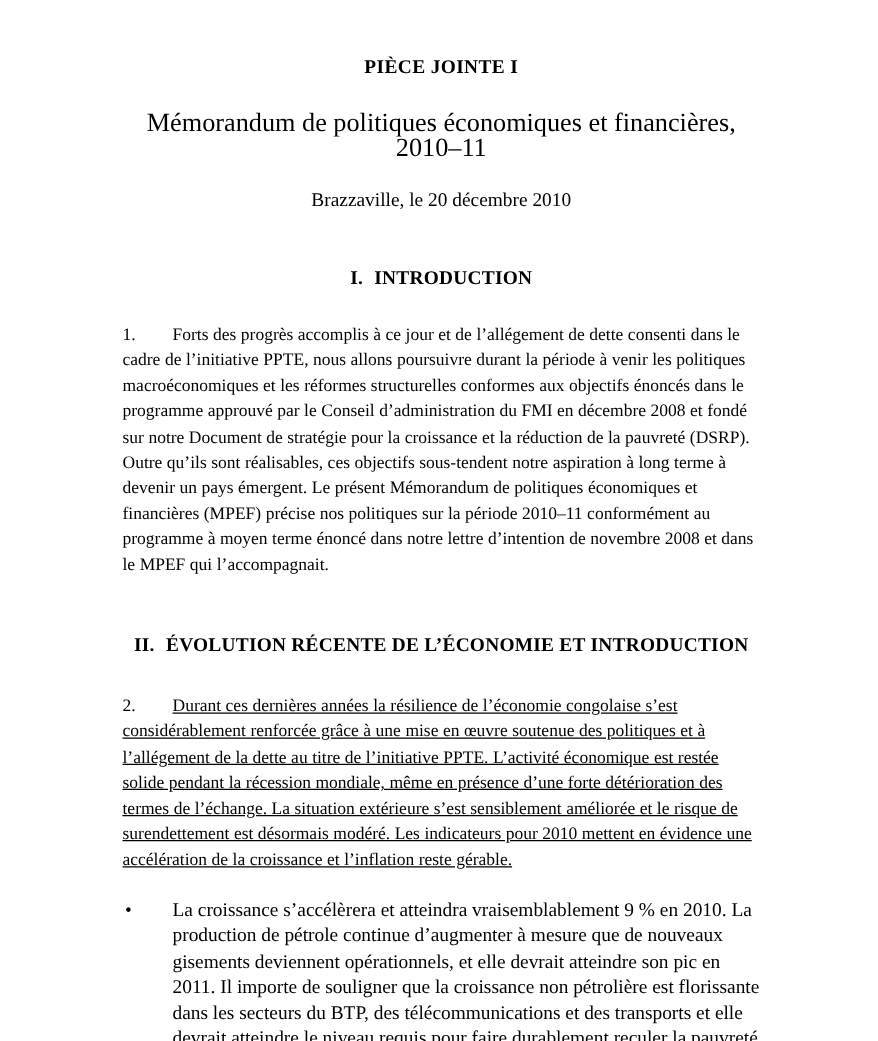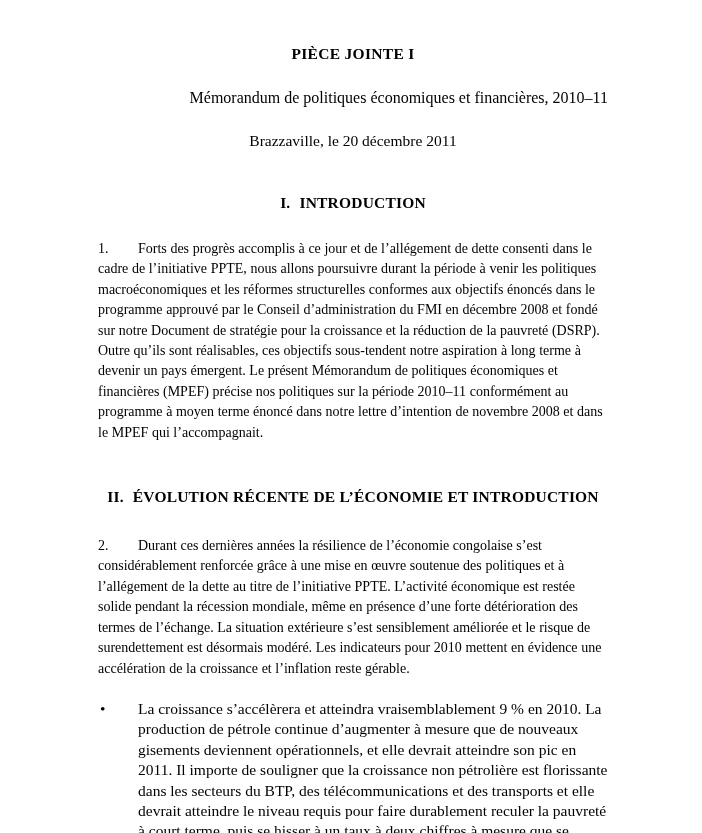--- a/index.html
+++ b/index.html
@@ -31,22 +31,22 @@
     font-weight: bold;
     font-variant: small-caps;
     font-size: 15.5px;
     letter-spacing: 0.3px;
     margin: 0;
     padding: 0;
     line-height: 20px;
   }
 
   .doc-subtitle {
-    text-align: right;
-    font-size: 16px;
+    text-align: center;
+    font-size: 21px;
     line-height: 20px;
     margin: 0;
     padding: 24px 0 0 0;
   }
 
   .doc-place-date {
     text-align: center;
     font-size: 15.5px;
     line-height: 20px;
     margin: 0;
@@ -77,21 +77,21 @@
   .para {
     font-size: 14px;
     line-height: 20.4px;
     text-align: left;
     margin: 0;
     padding: 0;
     hyphens: none;
     word-spacing: 0.1px;
   }
   .para-num-wrap { padding-top: 26px; }
-  .para-2-wrap { padding-top: 29px; }
+  .para-2-wrap { padding-top: 29px; text-decoration: underline; }
 
   .para .pnum {
     display: inline-block;
     width: 40px;
   }
 
   
   .bullet-block {
     padding-top: 20px;
     position: relative;
@@ -115,21 +115,21 @@
 </style>
 </head>
 <body>
 
 <div class="page">
 
   <h1 class="doc-title">PIÈCE JOINTE I</h1>
 
   <p class="doc-subtitle">Mémorandum de politiques économiques et financières, 2010–11</p>
 
-  <p class="doc-place-date">Brazzaville, le 20 décembre 2011</p>
+  <p class="doc-place-date">Brazzaville, le 20 décembre 2010</p>
 
   <div class="heading-1-wrap">
     <h2 class="section-heading">
       <span class="sec-num">I.</span><span class="sec-label">INTRODUCTION</span>
     </h2>
   </div>
 
   <div class="para-num-wrap">
     <p class="para">
       <span class="pnum">1.</span><span>Forts des progrès accomplis à ce jour et de l’allégement de dette consenti dans le cadre de l’initiative PPTE, nous allons poursuivre durant la période à venir les politiques macroéconomiques et les réformes structurelles conformes aux objectifs énoncés dans le programme approuvé par le Conseil d’administration du FMI en décembre 2008 et fondé sur notre Document de stratégie pour la croissance et la réduction de la pauvreté (DSRP). Outre qu’ils sont réalisables, ces objectifs sous-tendent notre aspiration à long terme à devenir un pays émergent. Le présent Mémorandum de politiques économiques et financières (MPEF) précise nos politiques sur la période 2010–11 conformément au programme à moyen terme énoncé dans notre lettre d’intention de novembre 2008 et dans le MPEF qui l’accompagnait.</span>

